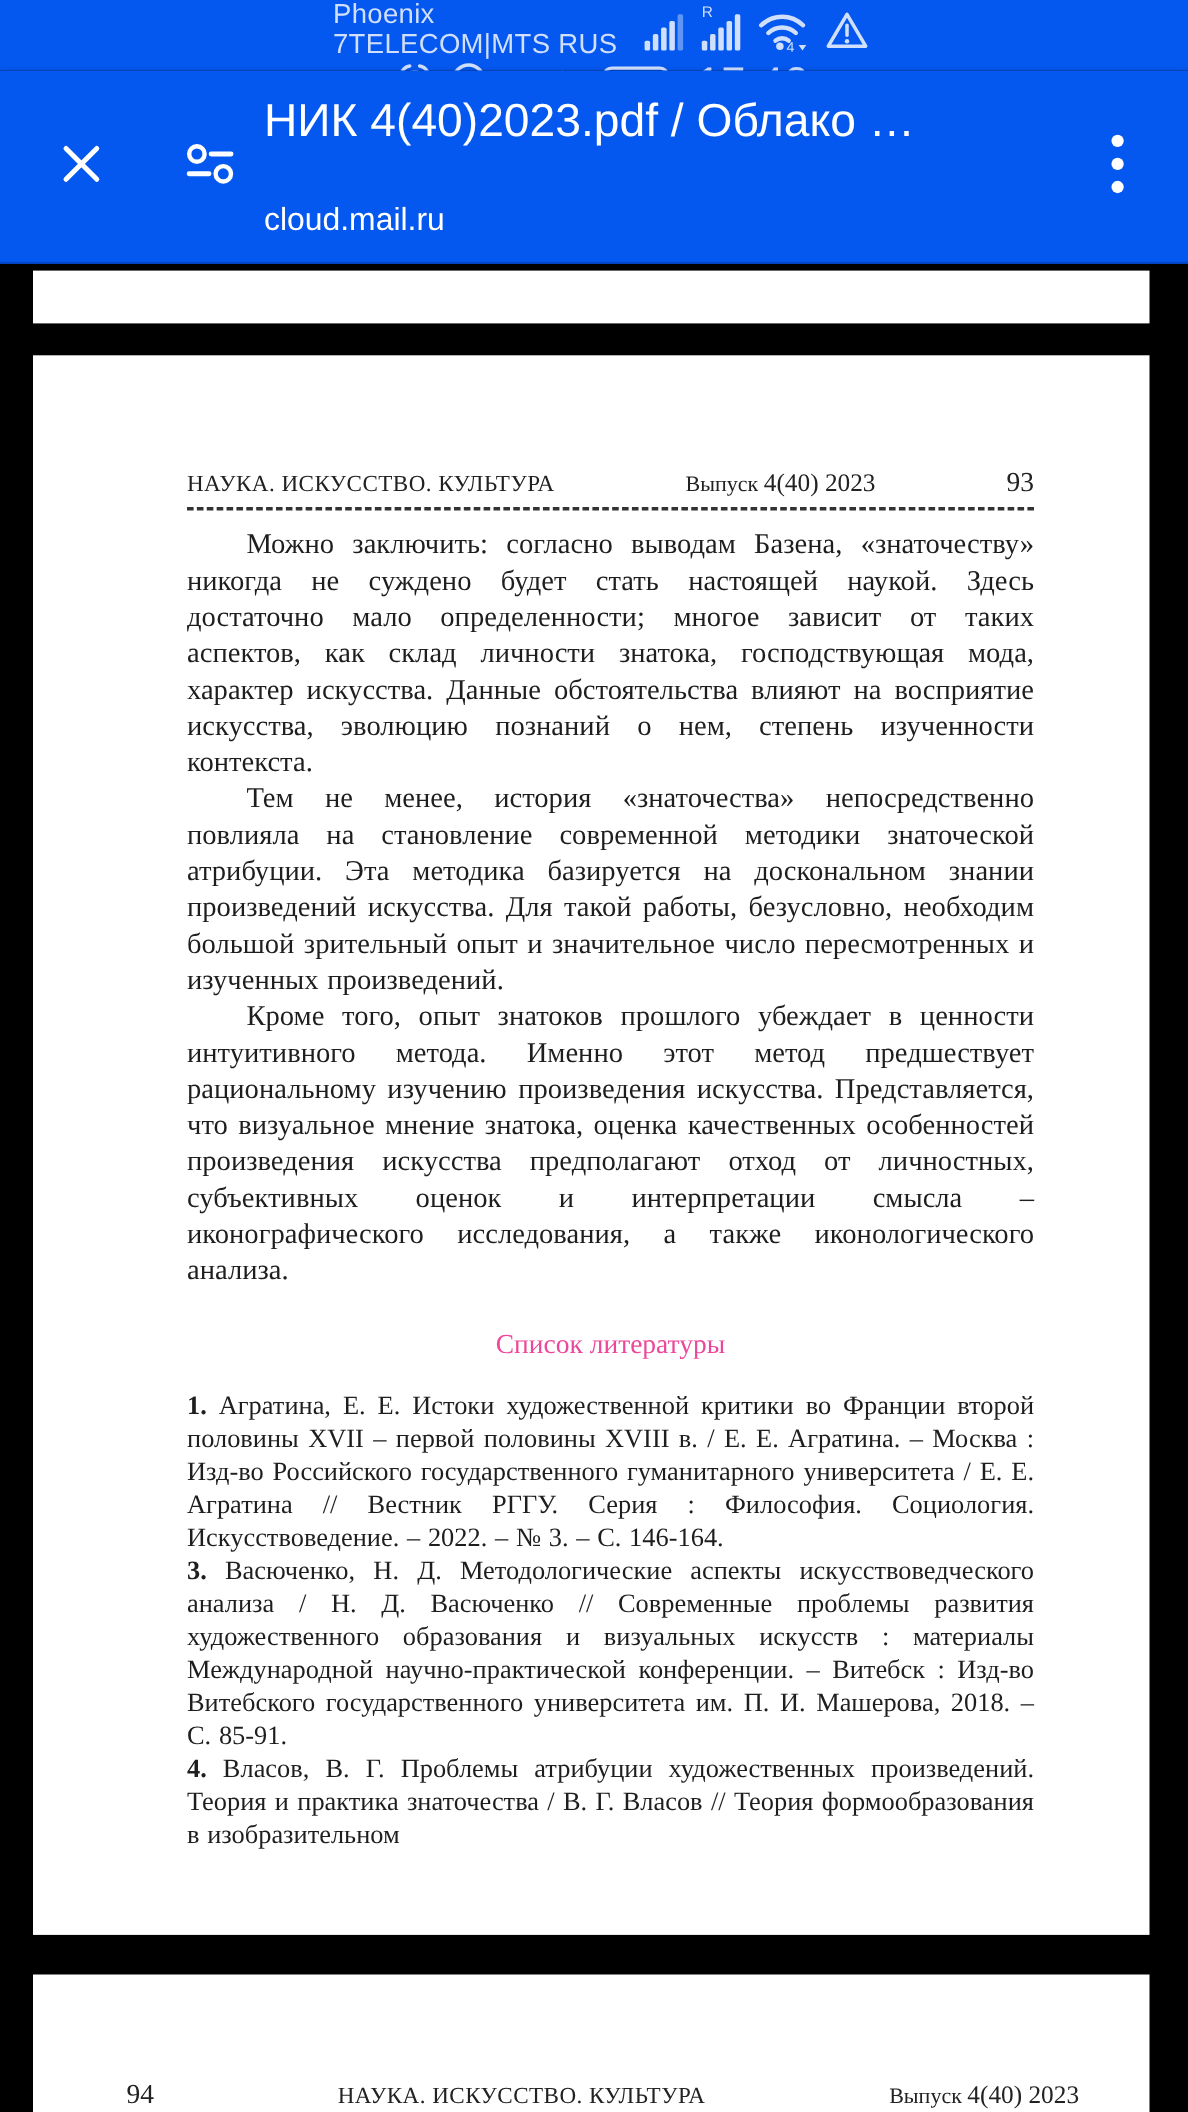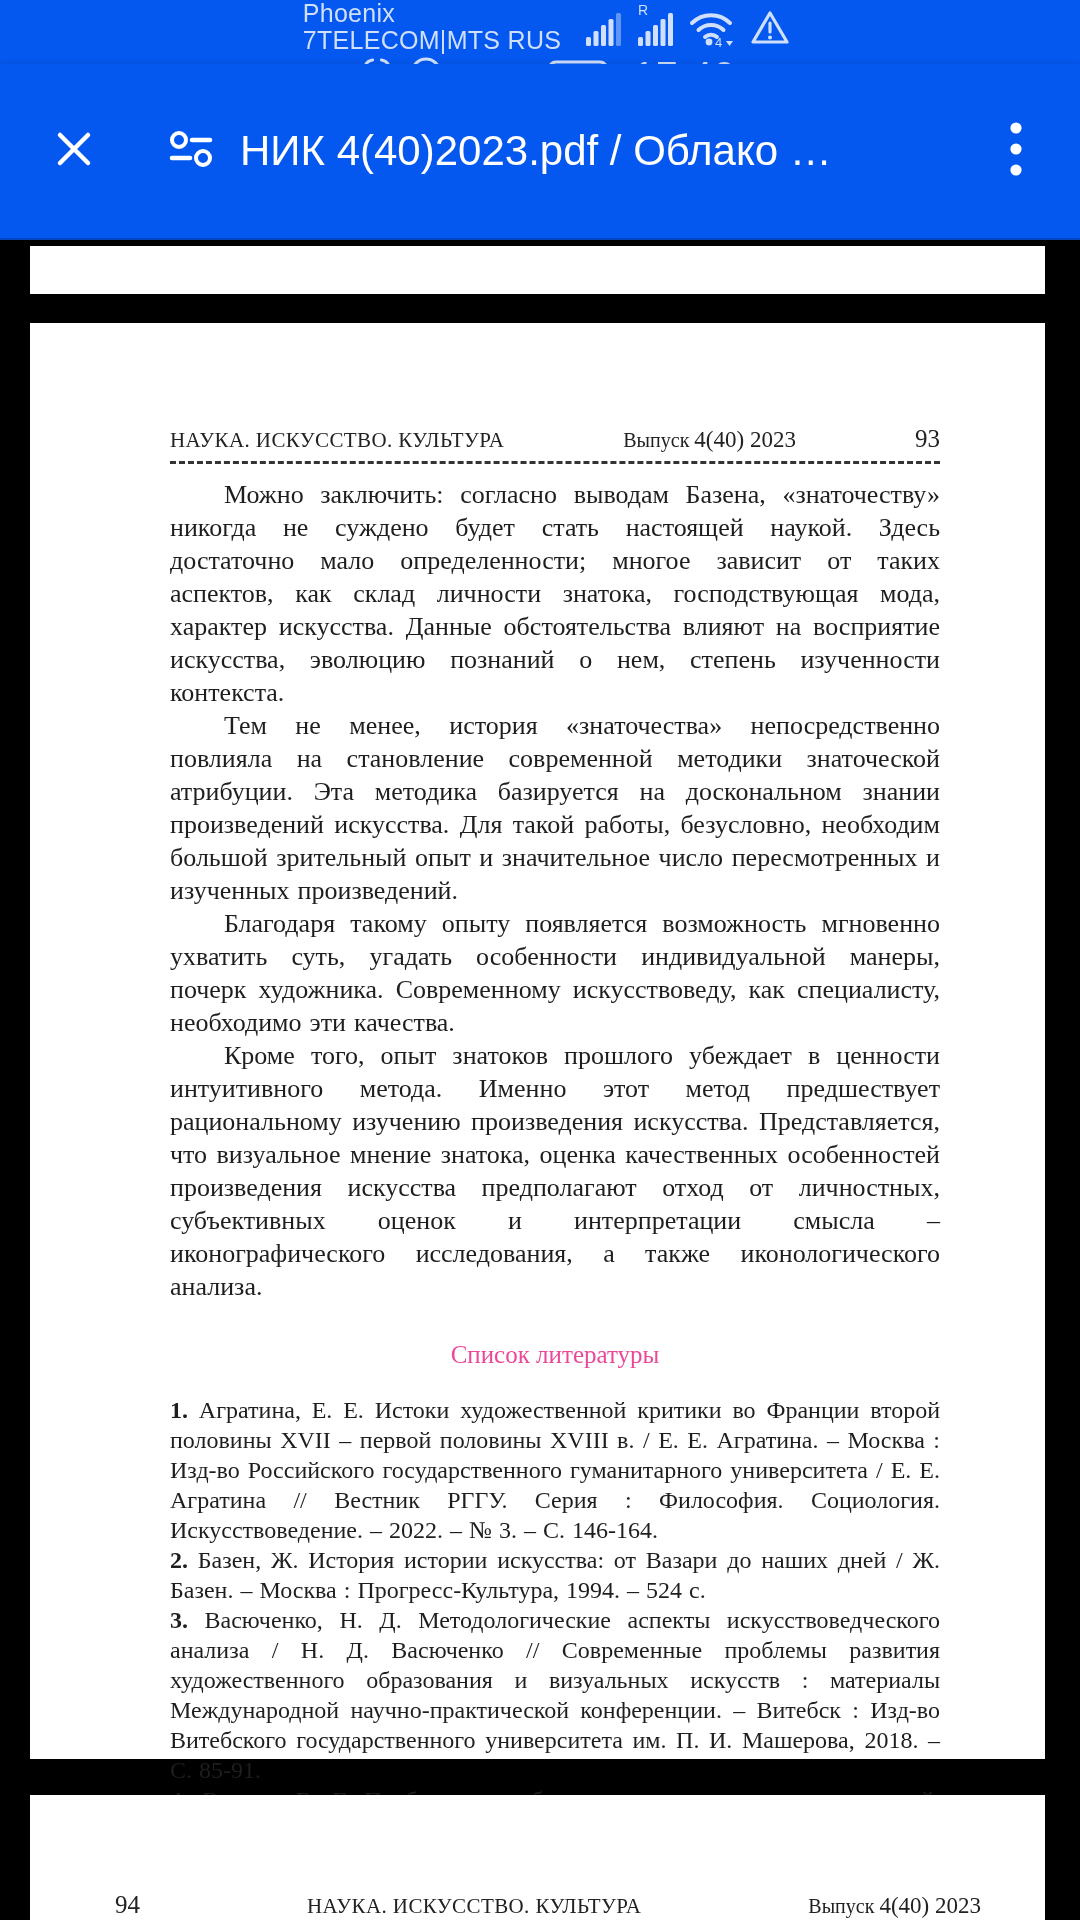--- a/index.html
+++ b/index.html
@@ -171,20 +171,21 @@
       <svg width="50" height="50" viewBox="0 0 50 50" fill="none">
         <circle cx="13" cy="16" r="7" stroke="#ffffff" stroke-width="4" fill="none"></circle>
         <line x1="26" y1="16" x2="44" y2="16" stroke="#ffffff" stroke-width="4.5" stroke-linecap="round"></line>
         <line x1="6" y1="34" x2="24" y2="34" stroke="#ffffff" stroke-width="4.5" stroke-linecap="round"></line>
         <circle cx="37" cy="34" r="7" stroke="#ffffff" stroke-width="4" fill="none"></circle>
       </svg>
     </span>
   </div>
   <div class="titles">
     <div class="doc-title">НИК 4(40)2023.pdf / Облако …</div>
+    <div class="doc-subtitle">cloud.mail.ru</div>
   </div>
   <div class="kebab">
     <span>
       <svg width="14" height="58" viewBox="0 0 14 58" fill="none">
         <circle cx="7" cy="8" r="5.6" fill="#ffffff"></circle>
         <circle cx="7" cy="29" r="5.6" fill="#ffffff"></circle>
         <circle cx="7" cy="50" r="5.6" fill="#ffffff"></circle>
       </svg>
     </span>
   </div>
@@ -201,29 +202,27 @@
         <span>Выпуск</span>
         <span class="issue-num">4(40) 2023</span>
       </span>
       <span class="rh-page">93</span>
     </div>
     <hr class="dashed-rule">
 
     <div class="body-text">
       <p>Можно заключить: согласно выводам Базена, «знаточеству» никогда не суждено будет стать настоящей наукой. Здесь достаточно мало определенности; многое зависит от таких аспектов, как склад личности знатока, господствующая мода, характер искусства. Данные обстоятельства влияют на восприятие искусства, эволюцию познаний о нем, степень изученности контекста.</p>
       <p>Тем не менее, история «знаточества» непосредственно повлияла на становление современной методики знаточеской атрибуции. Эта методика базируется на доскональном знании произведений искусства. Для такой работы, безусловно, необходим большой зрительный опыт и значительное число пересмотренных и изученных произведений.</p>
-      <p>Благодаря такому опыту появляется возможность мгновенно ухватить суть, угадать особенности индивидуальной манеры, почерк художника. Современному искусствоведу, как специалисту, необходимо эти качества.</p>
       <p>Кроме того, опыт знатоков прошлого убеждает в ценности интуитивного метода. Именно этот метод предшествует рациональному изучению произведения искусства. Представляется, что визуальное мнение знатока, оценка качественных особенностей произведения искусства предполагают отход от личностных, субъективных оценок и интерпретации смысла – иконографического исследования, а также иконологического анализа.</p>
     </div>
 
     <div class="bib-title">Список литературы</div>
 
     <div class="refs">
       <p><b>1.</b> <span>Агратина, Е. Е. Истоки художественной критики во Франции второй половины XVII – первой половины XVIII в. / Е. Е. Агратина. – Москва : Изд-во Российского государственного гуманитарного университета / Е. Е. Агратина // Вестник РГГУ. Серия : Философия. Социология. Искусствоведение. – 2022. – № 3. – С. 146-164.</span></p>
-      <p><b>2.</b> <span>Базен, Ж. История истории искусства: от Вазари до наших дней / Ж. Базен. – Москва : Прогресс-Культура, 1994. – 524 с.</span></p>
       <p><b>3.</b> <span>Васюченко, Н. Д. Методологические аспекты искусствоведческого анализа / Н. Д. Васюченко // Современные проблемы развития художественного образования и визуальных искусств : материалы Международной научно-практической конференции. – Витебск : Изд-во Витебского государственного университета им. П. И. Машерова, 2018. – С. 85-91.</span></p>
       <p><b>4.</b> <span>Власов, В. Г. Проблемы атрибуции художественных произведений. Теория и практика знаточества / В. Г. Власов // Теория формообразования в изобразительном</span></p>
     </div>
   </div>
 
   <div class="page page-next">
     <div class="p94-header">
       <span class="p94-num">94</span>
       <span class="p94-journal">НАУКА. ИСКУССТВО. КУЛЬТУРА</span>
       <span class="p94-issue">

